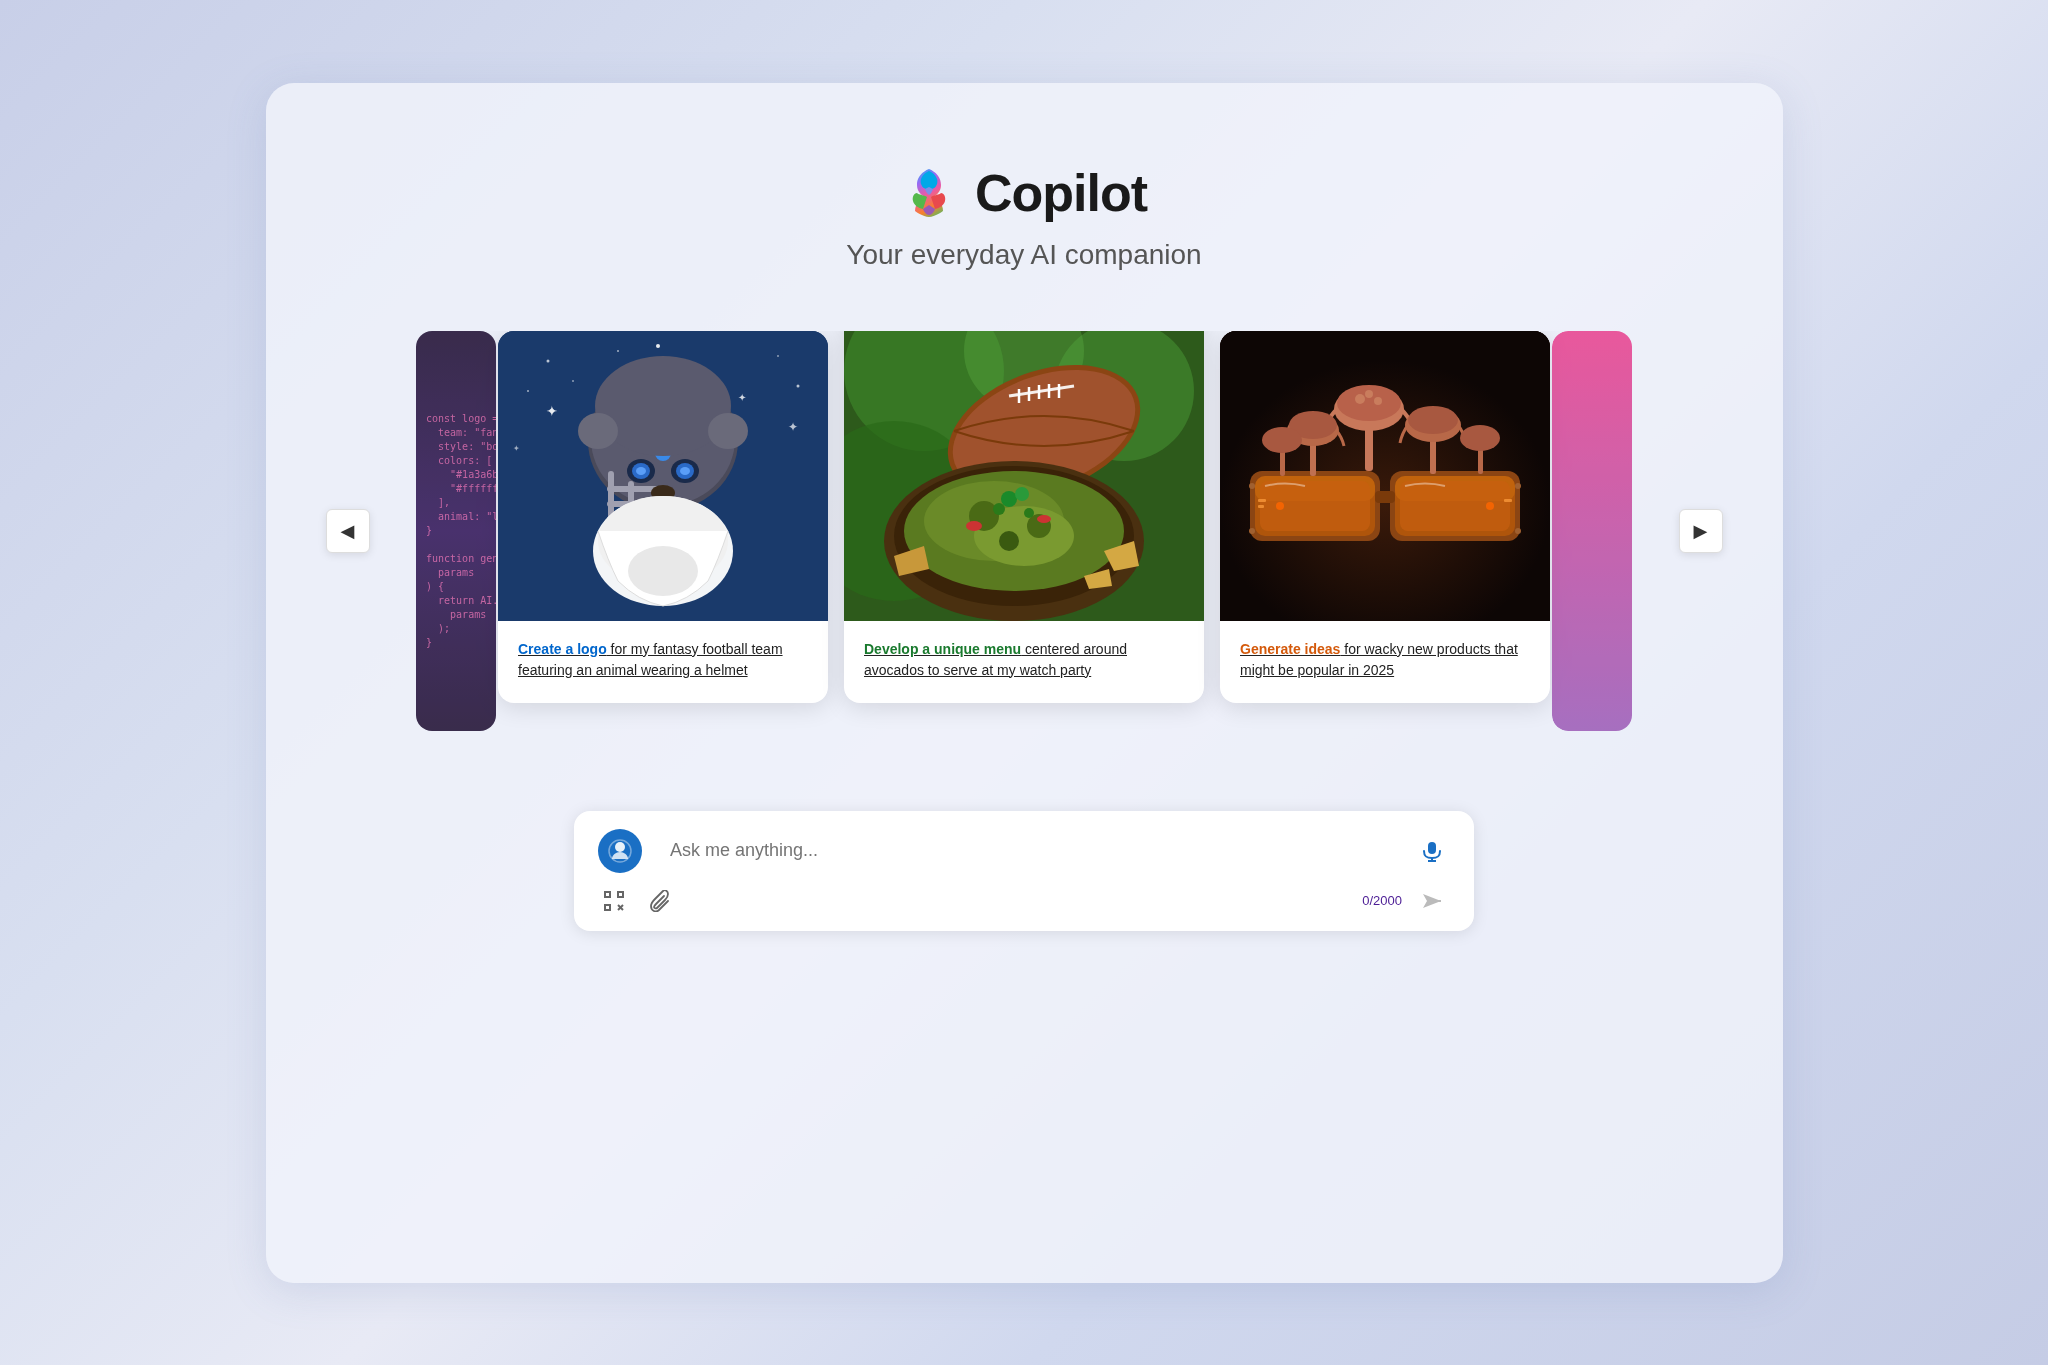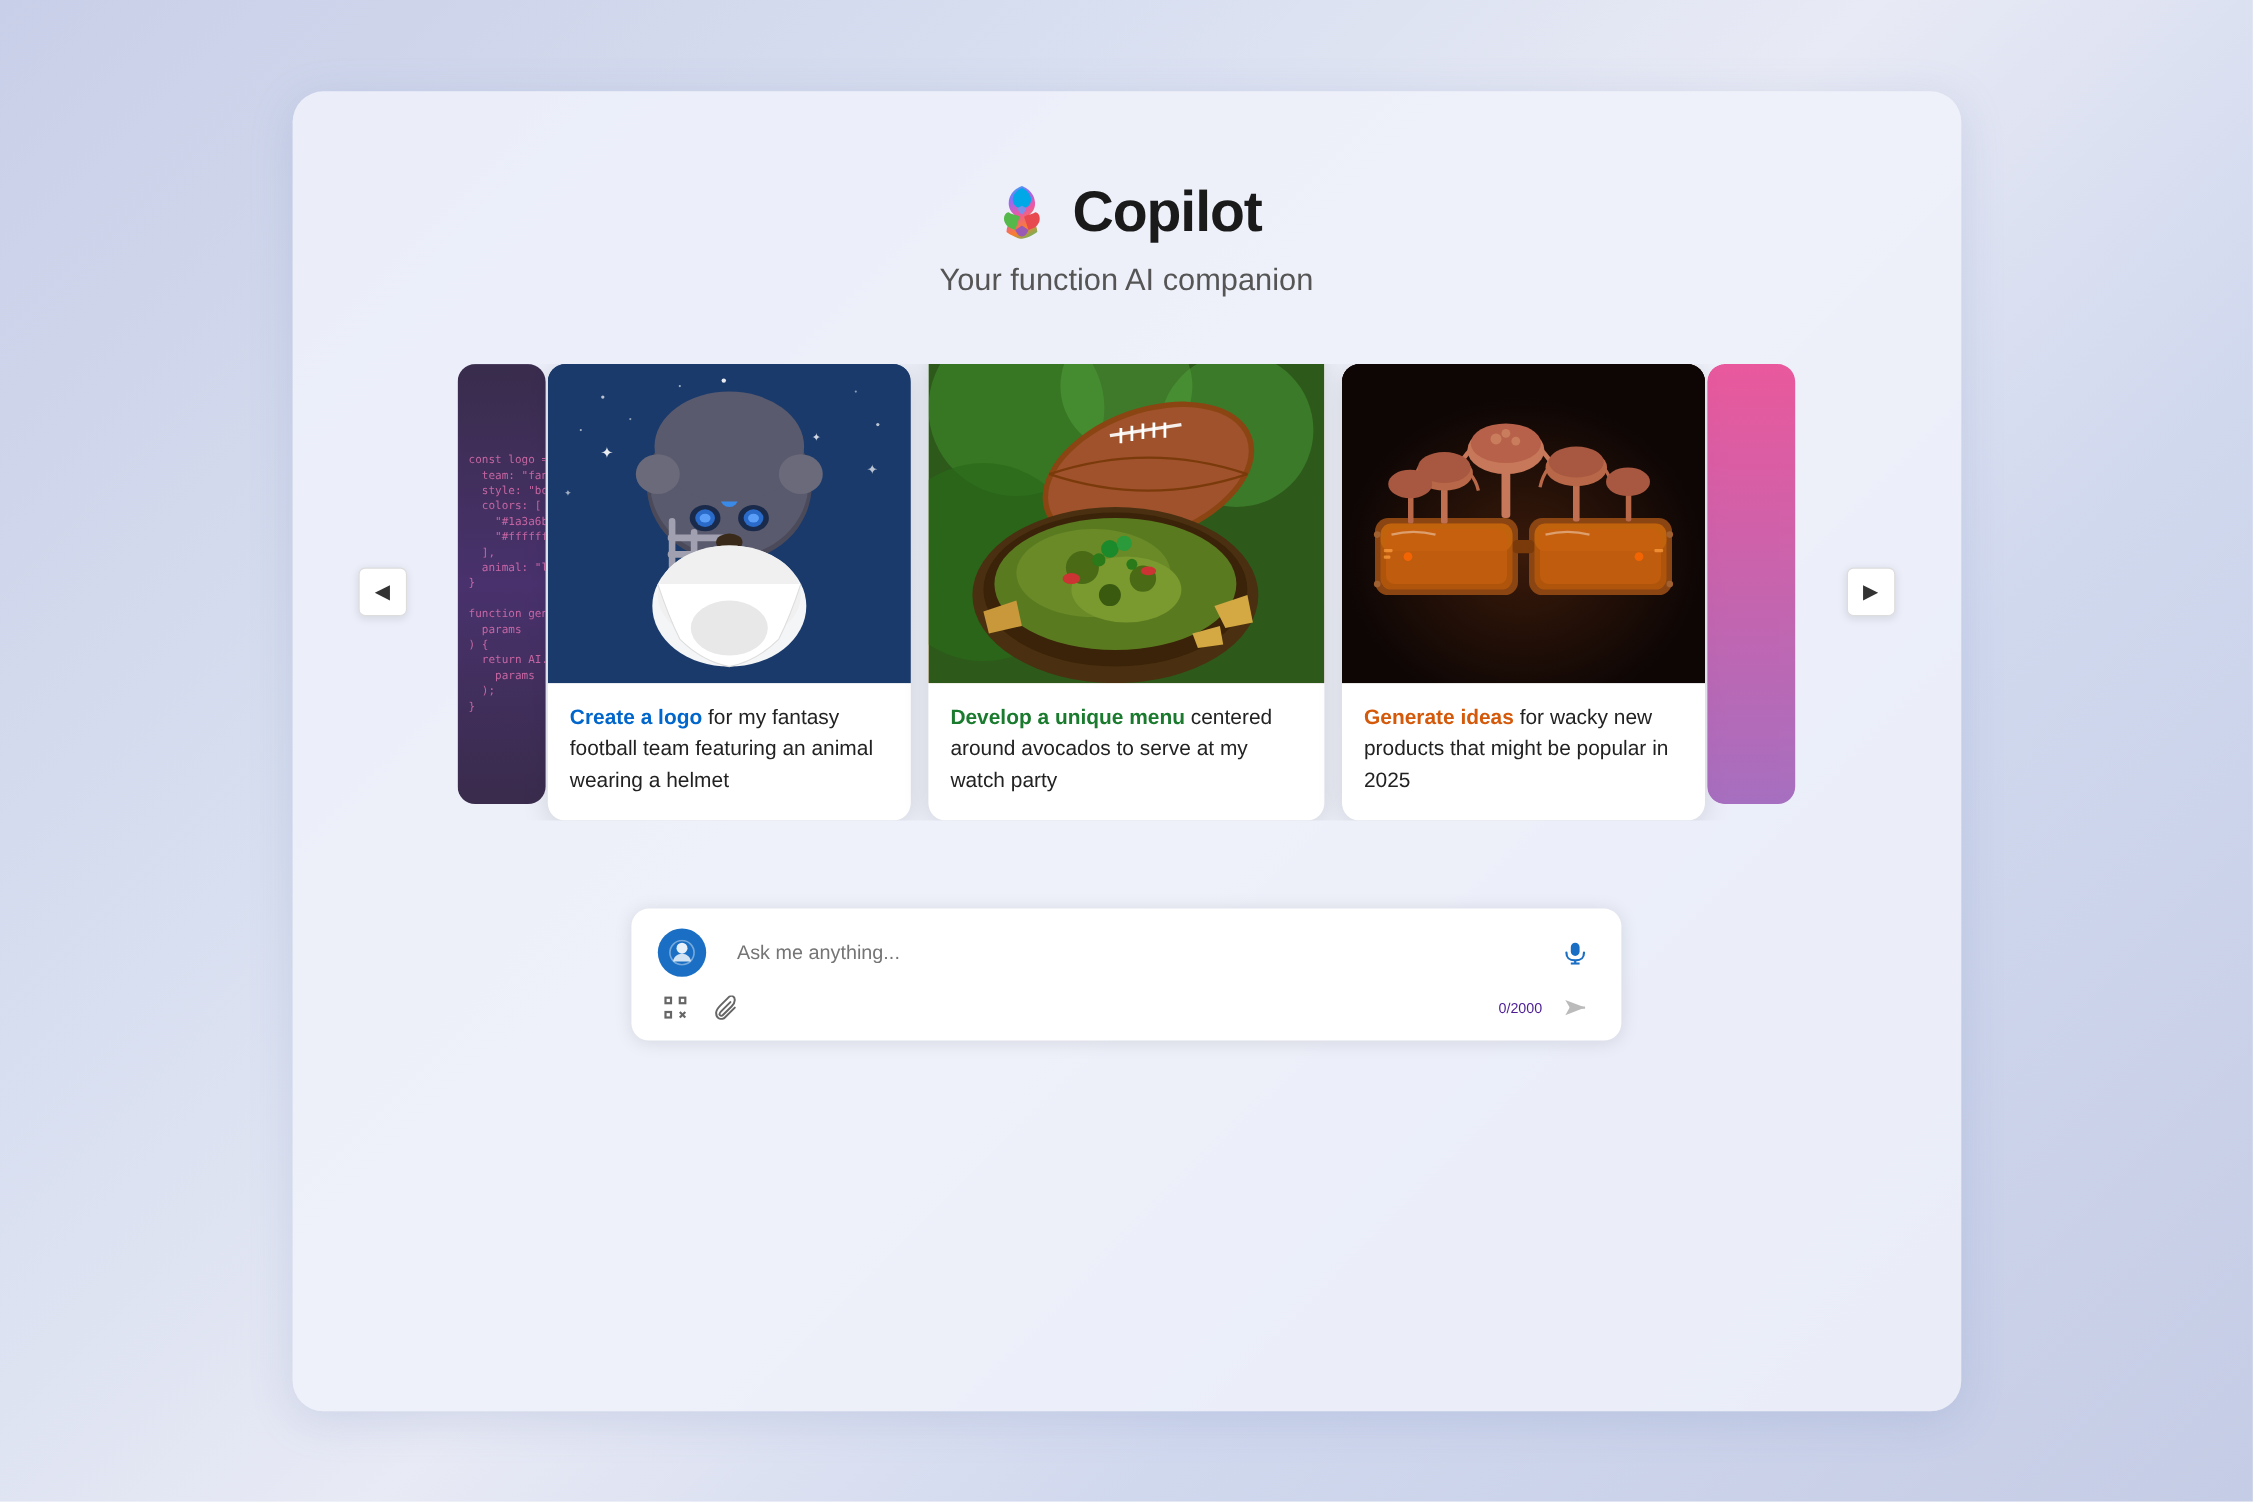--- a/index.html
+++ b/index.html
@@ -193,23 +193,24 @@
       background: linear-gradient(160deg, #1a0a0a 0%, #2d1a0a 40%, #0d0d0d 100%);
       display: flex;
       align-items: center;
       justify-content: center;
       position: relative;
       overflow: hidden;
     }
 
     .card-content {
       padding: 18px 20px 22px;
-      font-size: 19px;
+      font-size: 14px;
       line-height: 1.5;
       color: #222;
+      text-decoration: underline;
     }
 
     .card-action-blue { color: #0066cc; font-weight: 600; }
     .card-action-green { color: #1a7a2e; font-weight: 600; }
     .card-action-orange { color: #d4590a; font-weight: 600; }
 
     
     .chat-section {
       width: 900px;
       background: #fff;
@@ -355,21 +356,21 @@
 
           <path d="M40 28 C43 28, 45 32, 44 36 C43 40, 39 43, 34 44 L30 32 C33 30, 38 30, 40 28Z" fill="#e8494e"></path>
 
           <path d="M22 44 C22 44, 24 50, 28 50 C32 50, 34 44, 34 44 L28 40 Z" fill="#9b59b6"></path>
 
           <path d="M24 24 C24 24, 25 28, 28 30 C31 28, 32 24, 32 24 L28 22 Z" fill="#7b8fe8"></path>
         </g>
       </svg>
       <h1 class="app-title">Copilot</h1>
     </div>
-    <p class="app-subtitle">Your function AI companion</p>
+    <p class="app-subtitle">Your everyday AI companion</p>
   </div>
 
   <div class="carousel-section">
 
     <button class="carousel-nav">◀</button>
 
     <div class="cards-wrapper">
 
       <div class="card-partial-left">
         <div class="partial-left-bg">

